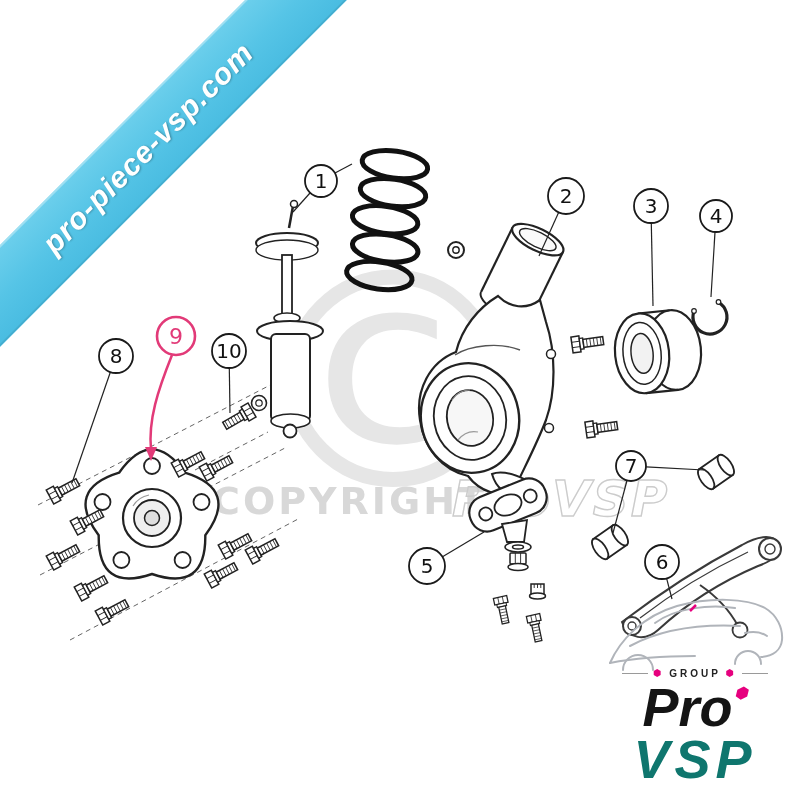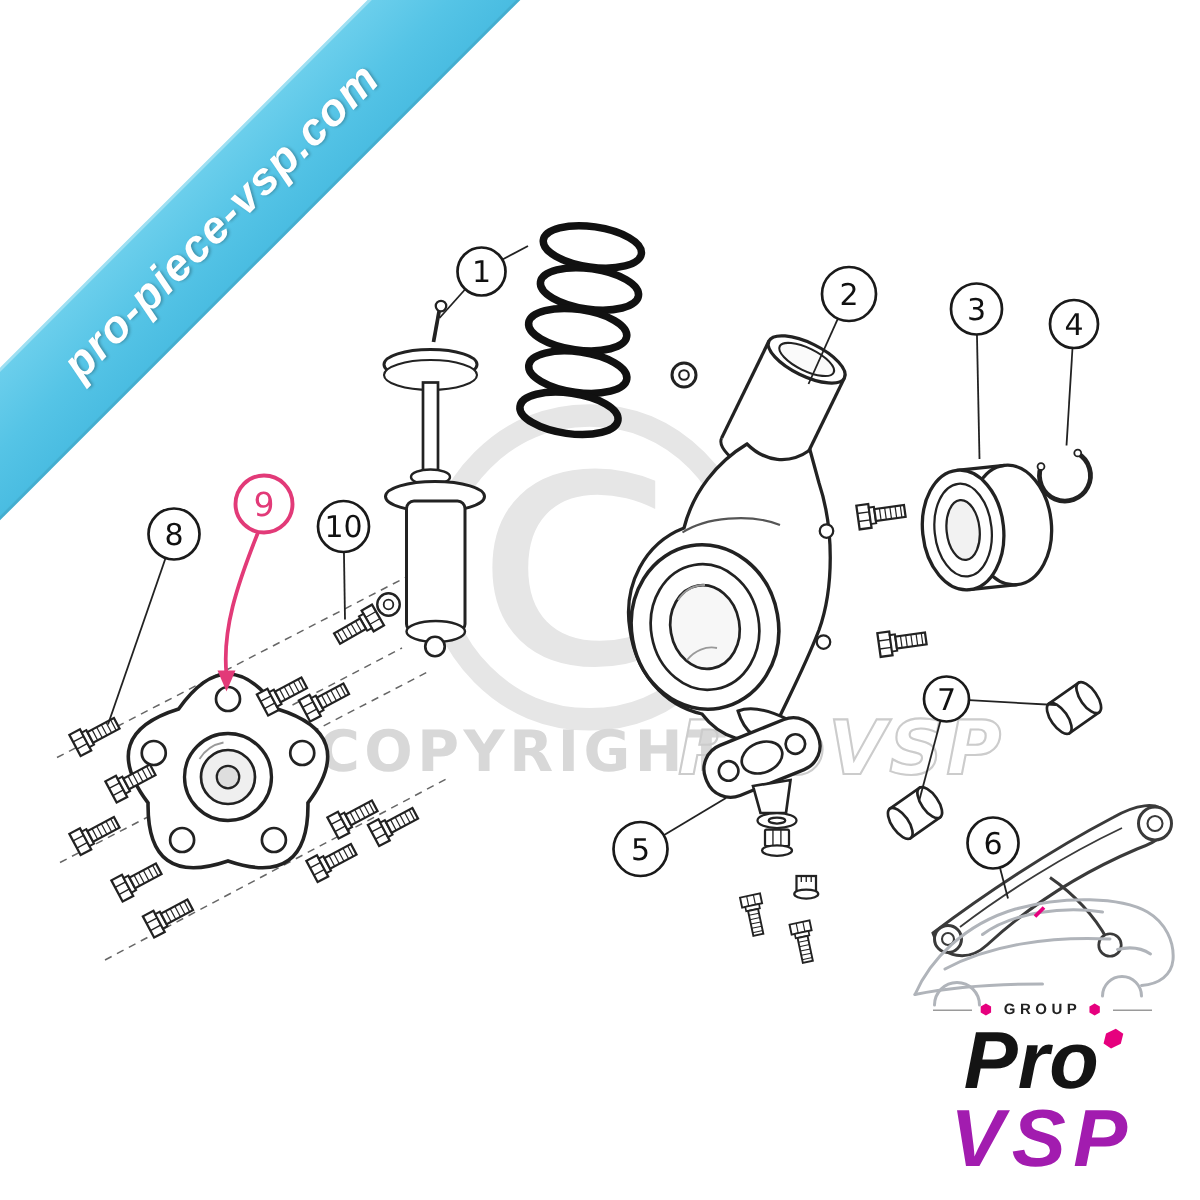--- a/index.html
+++ b/index.html
@@ -18,21 +18,21 @@
   
   .logo{position:absolute;left:595px;top:578px;width:200px;z-index:4;text-align:center;}
   .logo .group-row{display:flex;align-items:center;justify-content:center;gap:5px;
                    margin-top:-14px;color:#222;font:700 10px "Liberation Sans",sans-serif;
                    letter-spacing:3px;}
   .logo .gline{display:inline-block;width:26px;height:1px;background:#9a9a9a;}
   .logo .hex{color:#e6007e;font-size:9px;line-height:1;}
   .logo .pro-row{font:italic 800 54px "Liberation Sans",sans-serif;color:#141414;
                  line-height:1.0;margin-top:1px;}
   .logo .pro-row .hex2{font-size:15px;color:#e6007e;vertical-align:28px;margin-left:2px;}
-  .logo .vsp{font:italic 800 54px "Liberation Sans",sans-serif;color:#a21caf;
+  .logo .vsp{font:italic 800 54px "Liberation Sans",sans-serif;color:#0f766e;
              letter-spacing:5px;line-height:0.95;}
 </style>
 </head>
 <body>
 
 <div class="stage">
 
 <svg width="800" height="800" viewBox="0 0 800 800" font-family="DejaVu Sans, sans-serif">
 
   <defs>

